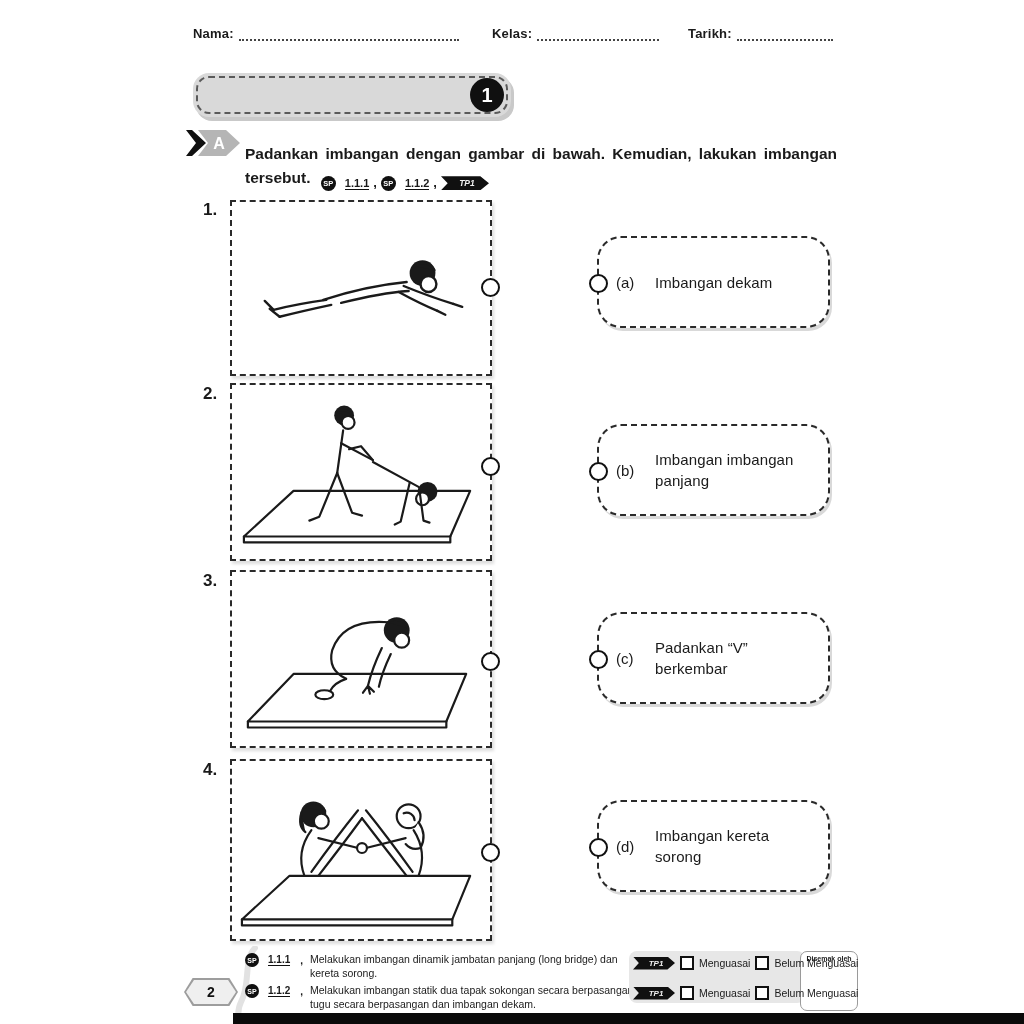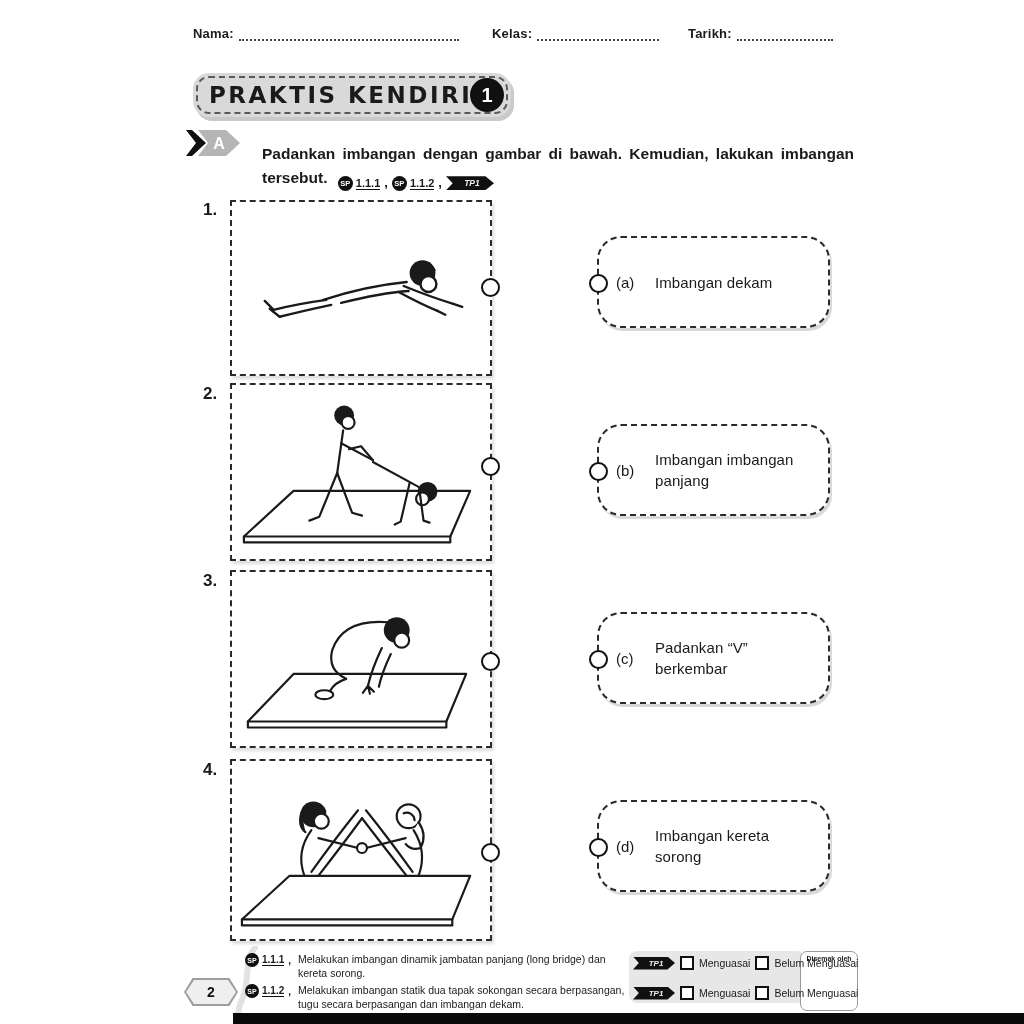--- a/index.html
+++ b/index.html
@@ -16,24 +16,24 @@
   .banner{position:absolute;left:193px;top:73px;width:318px;height:44px;background:#d9d9d9;
           border-radius:16px;box-shadow:3px 4px 0 #c9c9c9;display:flex;align-items:center;}
   .banner-dash{position:absolute;inset:3px;border:2px dashed #5a5a5a;border-radius:13px;pointer-events:none;}
   .banner-text{font-size:23px;font-weight:700;letter-spacing:2.5px;padding-left:16px;
                font-family:"DejaVu Sans", sans-serif;}
   .banner-num{position:absolute;right:7px;top:5px;width:34px;height:34px;border-radius:50%;
               background:#101010;color:#fff;display:flex;align-items:center;justify-content:center;
               font-size:20px;font-weight:700;}
 
   
-  .instr{position:absolute;left:262px;top:126px;width:592px;font-size:15.5px;font-weight:700;
+  .instr{position:absolute;left:245px;top:126px;width:592px;font-size:15.5px;font-weight:700;
          line-height:1.55;text-align:justify;}
   .badges{display:inline-flex;align-items:center;gap:3px;margin-left:6px;vertical-align:-3px;white-space:nowrap;}
-  .sp{display:inline-flex;align-items:center;gap:3px;}
+  .sp{display:inline-flex;align-items:center;gap:9px;}
   .spc{width:15px;height:15px;border-radius:50%;background:#101010;color:#fff;font-size:7.5px;
        font-weight:700;display:inline-flex;align-items:center;justify-content:center;}
   .spn{font-size:11px;font-weight:700;border-bottom:1.8px solid #101010;line-height:1.1;}
   .sep{font-size:13px;font-weight:700;margin:0 1px;}
   .tp{display:inline-flex;align-items:center;justify-content:center;background:#101010;color:#f0f0f0;
       font-size:8.5px;font-weight:700;font-style:italic;width:44px;height:14px;
       clip-path:polygon(0 0,82% 0,100% 50%,82% 100%,0 100%,14% 50%);padding-left:4px;}
 
   
   .qnum{position:absolute;font-size:17px;font-weight:700;}
@@ -85,21 +85,20 @@
     <span class="flabel">Kelas:</span>
     <span class="dots" style="width:122px;"></span>
   </div>
   <div class="field" style="left:688px;top:26px;">
     <span class="flabel">Tarikh:</span>
     <span class="dots" style="width:96px;"></span>
   </div>
 
   <div class="banner">
     <span class="banner-dash"></span>
-    <span class="banner-text">PRAKTIS KENDIRI</span>
     <span class="banner-num">1</span>
   </div>
 
   <div class="abs" style="left:186px;top:129px;">
     <svg width="56" height="28" viewBox="0 0 56 28">
       <polygon points="0,1 6,1 20,14 6,27 0,27 10,14" fill="#101010"></polygon>
       <polygon points="12,1 40,1 54,14 40,27 12,27 22,14" fill="#b5b5b5"></polygon>
       <text x="33" y="20" font-size="16" font-weight="bold" fill="#ffffff" font-family="Liberation Sans, sans-serif" text-anchor="middle">A</text>
     </svg>
   </div>

